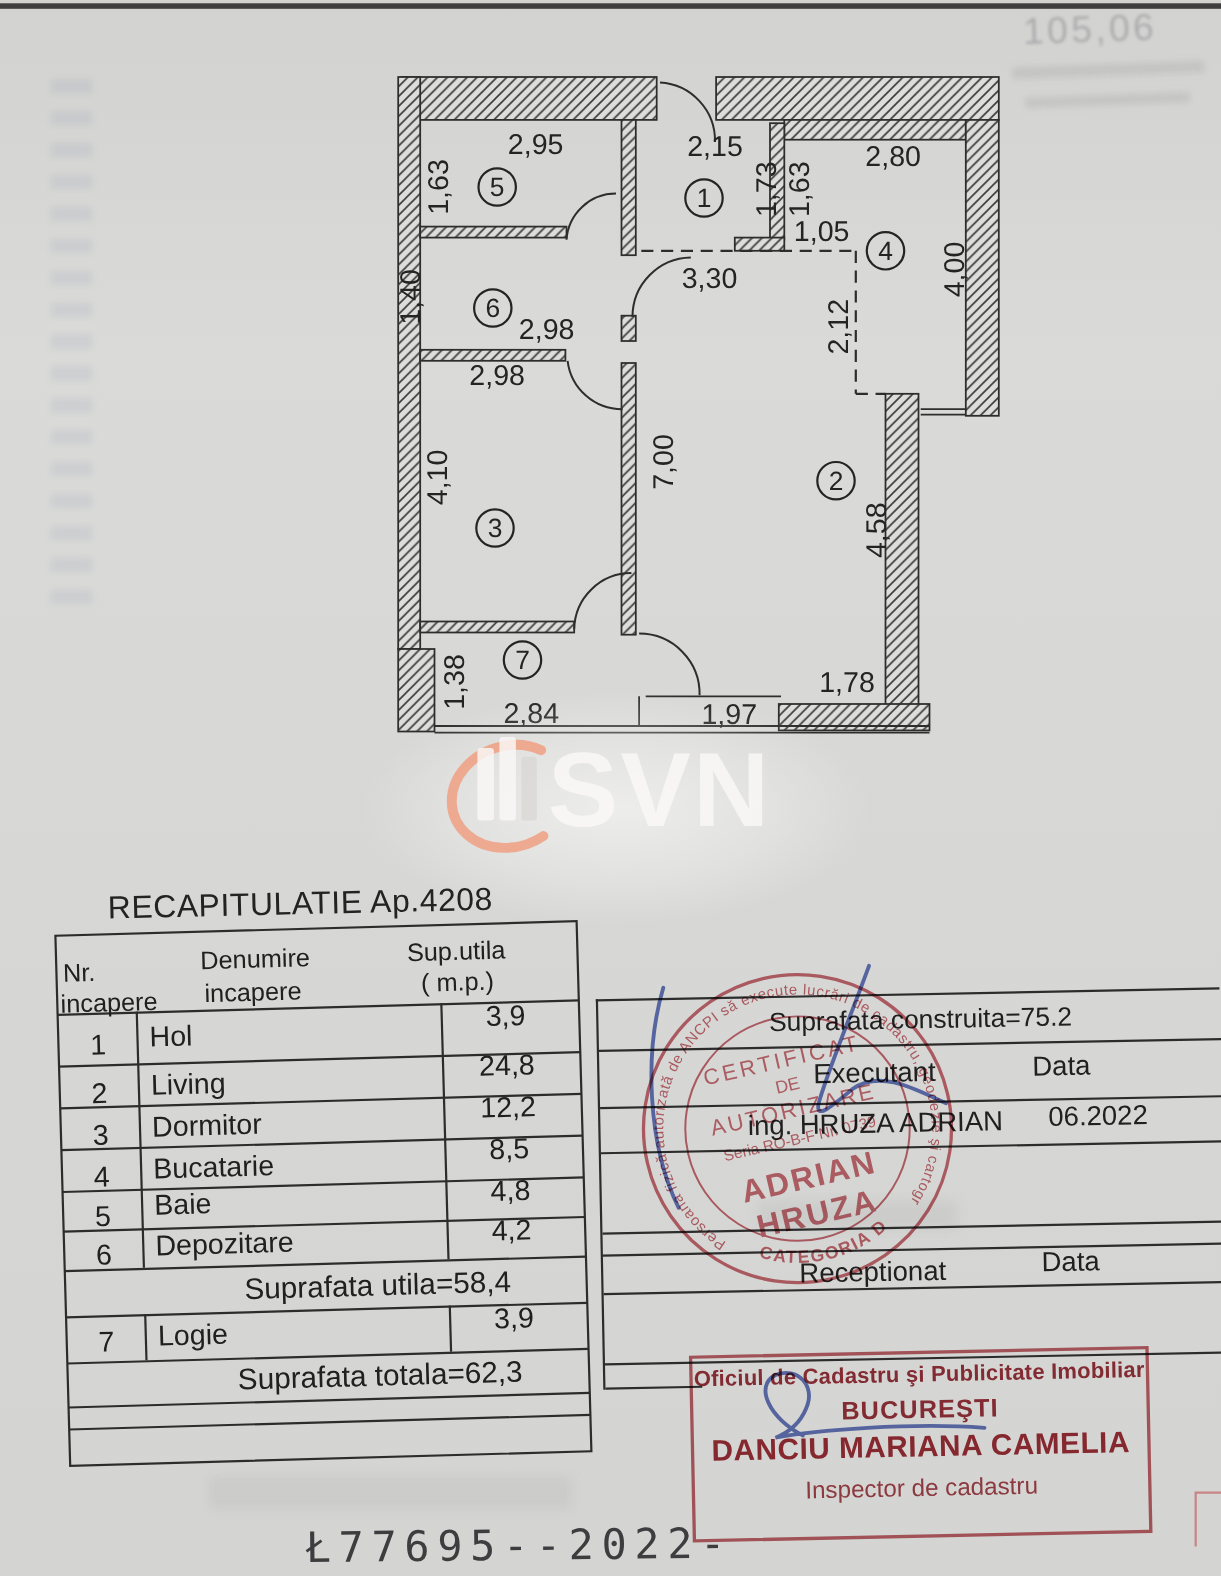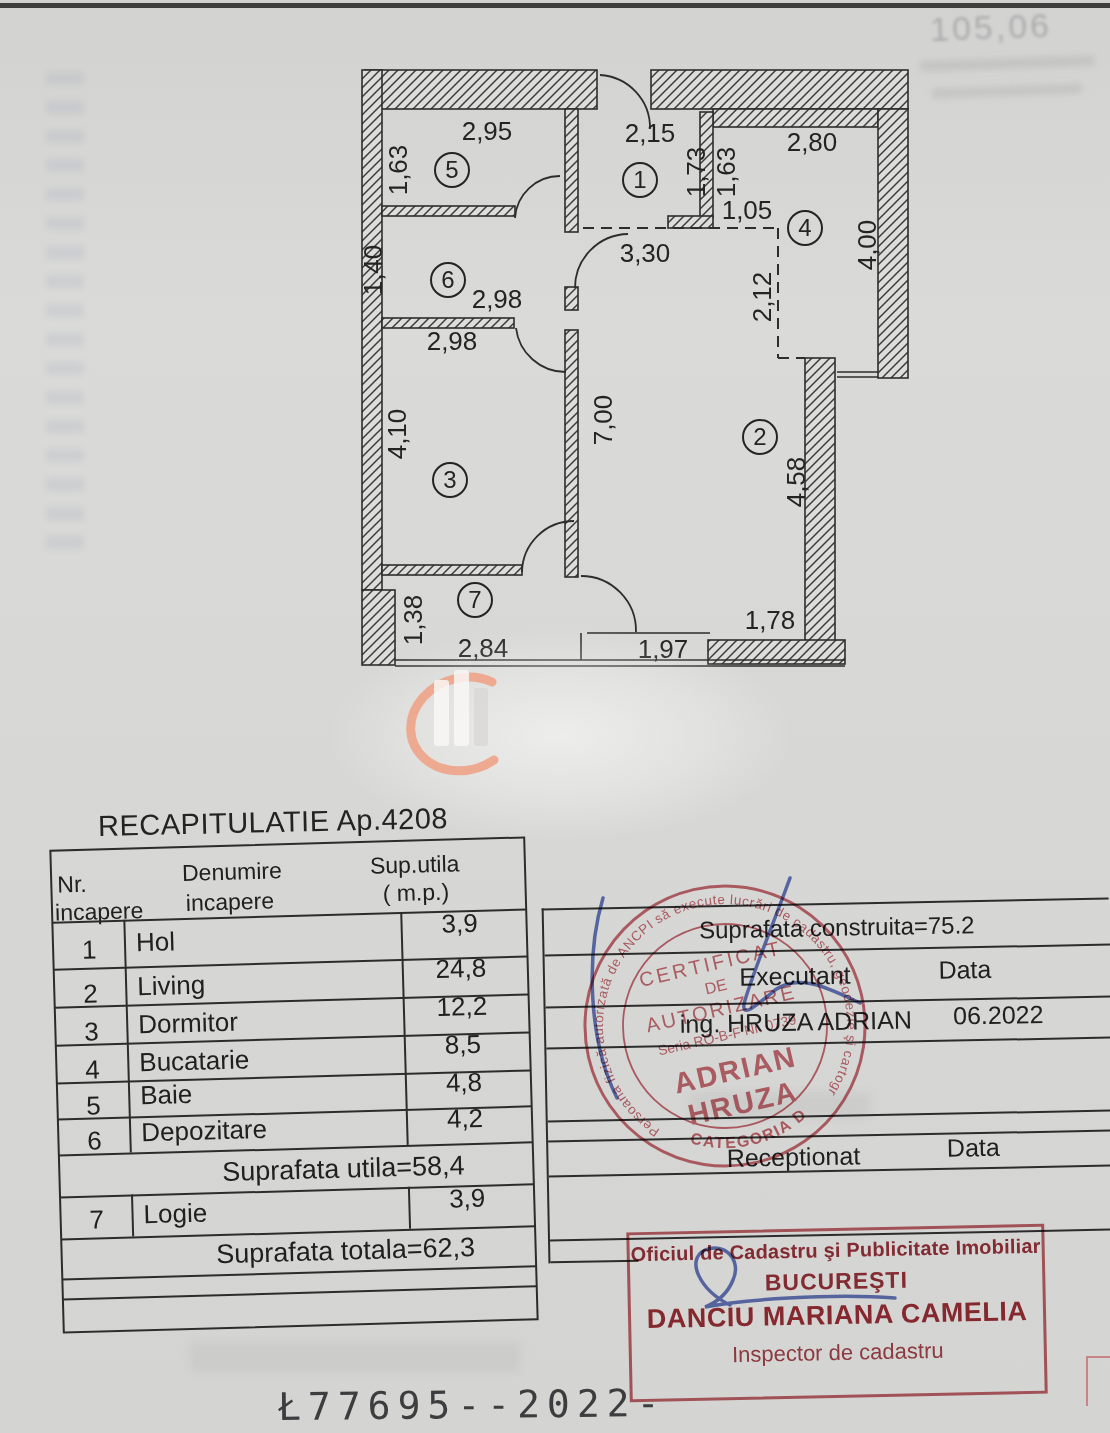--- a/index.html
+++ b/index.html
@@ -170,20 +170,21 @@
     </g>
   </svg>
 
   <div class="wm-glow"></div>
   <svg class="abs" style="left:392px;top:660px;" width="130" height="125" viewBox="0 0 130 125">
     <path d="M100,22 A54,46 -18 1 0 102,100" fill="none" stroke="rgba(238,160,130,.85)" stroke-width="9" stroke-linecap="round"></path>
     <rect x="42" y="20" width="15" height="66" rx="3" fill="rgba(250,248,246,.82)"></rect>
     <rect x="62" y="10" width="15" height="76" rx="3" fill="rgba(250,248,246,.82)"></rect>
     <rect x="82" y="28" width="14" height="58" rx="3" fill="rgba(215,213,211,.7)"></rect>
   </svg>
+  <div class="wm-brand">SVN</div>
 
   <div class="doc-title">RECAPITULATIE Ap.4208</div>
 
   <div class="recap">
 
     <div class="hline" style="top:70px;"></div>
     <div class="hline" style="top:117px;"></div>
     <div class="hline" style="top:155px;"></div>
     <div class="hline" style="top:193px;"></div>
     <div class="hline" style="top:231px;"></div>

